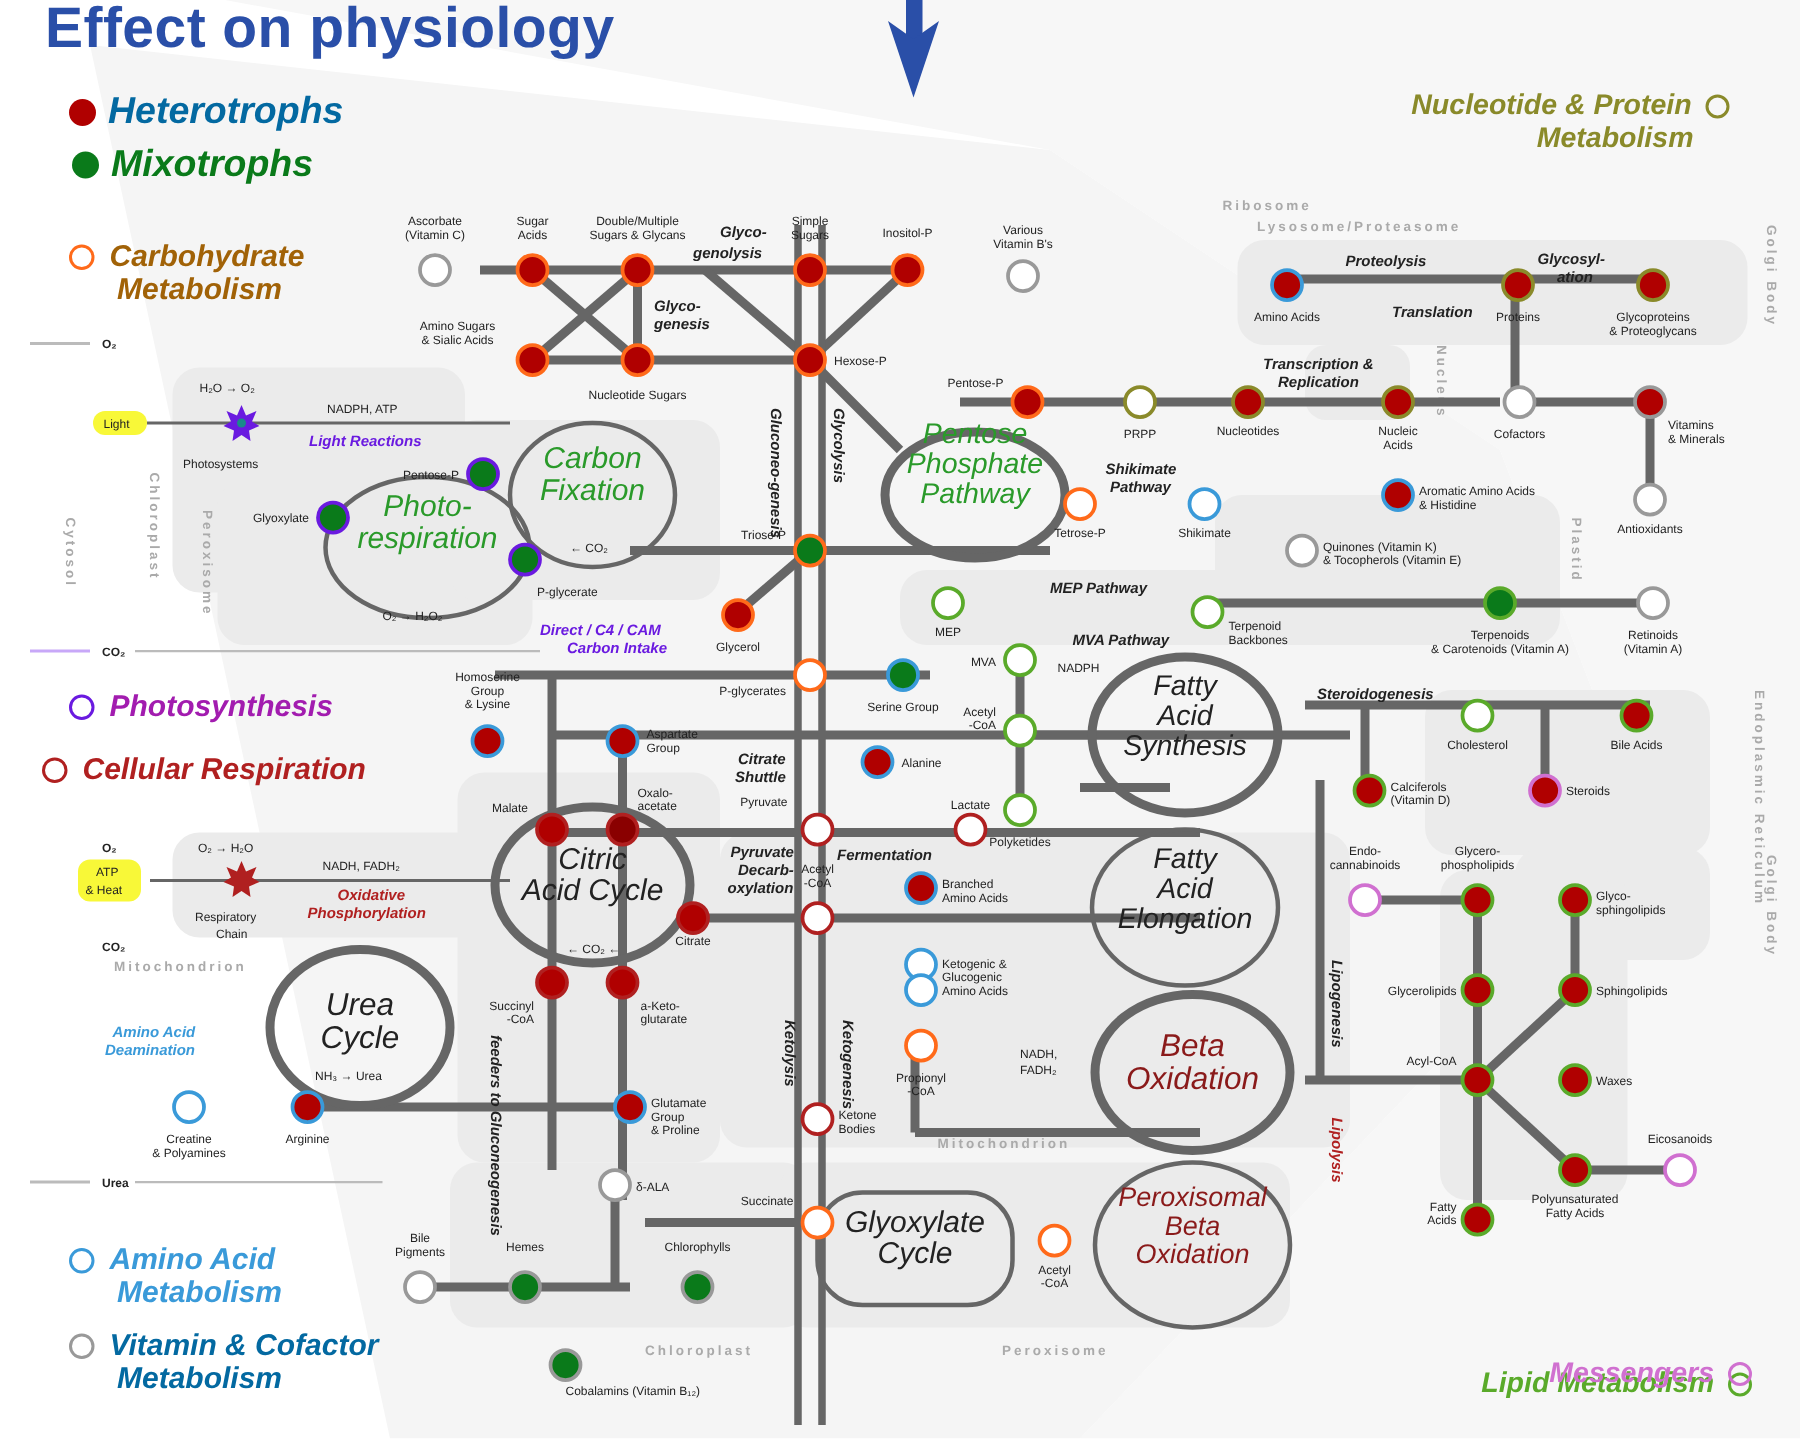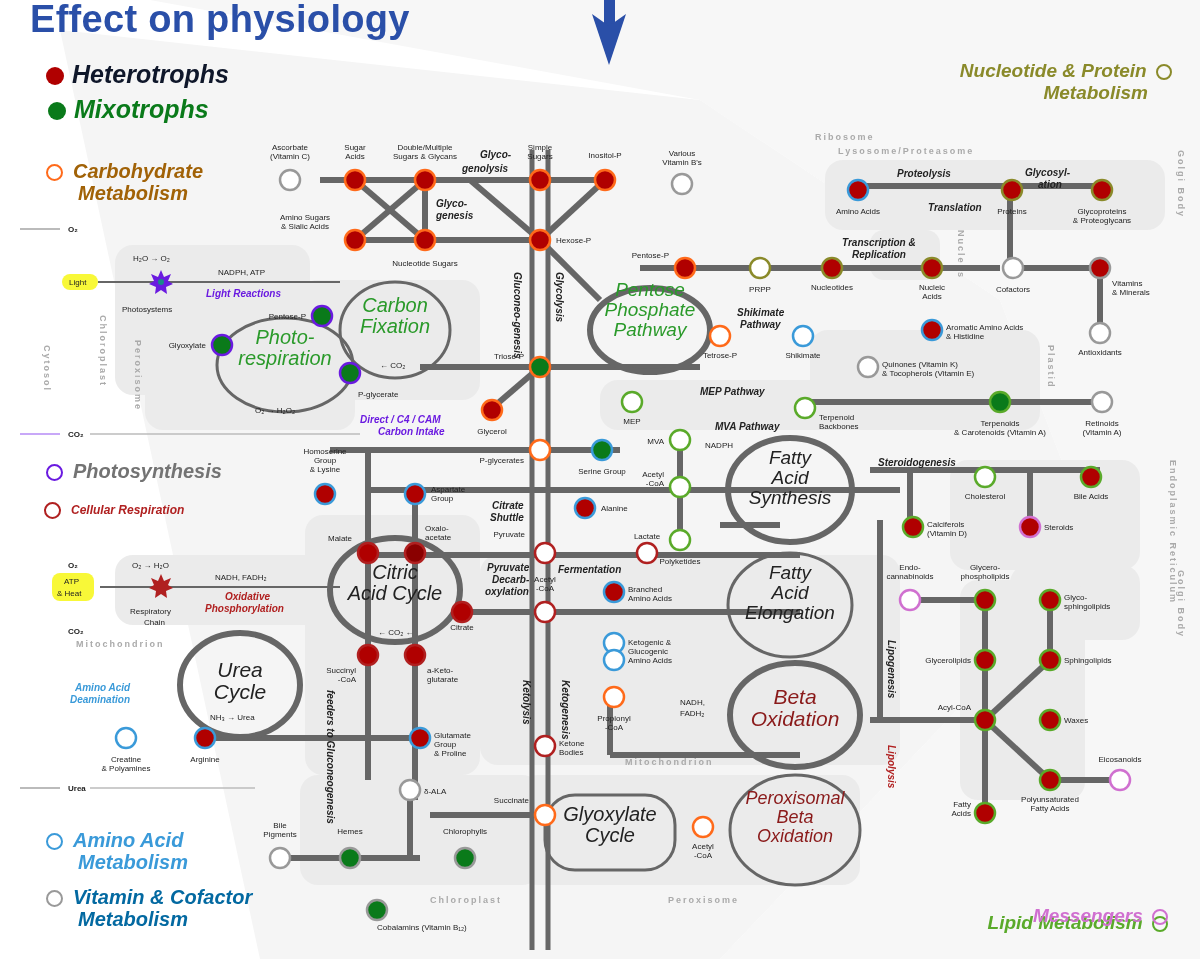--- a/index.html
+++ b/index.html
@@ -20,46 +20,46 @@
   <polygon points="60,30 700,100 1000,300 1100,560 720,959 260,959" fill="#f5f5f5"></polygon>
 </svg>
 
 <div id="title">Effect on physiology</div>
 
 <svg id="arrow" width="40" height="70">
   <rect x="14" y="0" width="11" height="28" fill="#2a4fa8"></rect>
   <polygon points="2,14 19,65 36,14 19,26" fill="#2a4fa8"></polygon>
 </svg>
 
-<div class="legend" style="left:46px;top:60px;font-size:25px;color:#0f172a;">
+<div class="legend" style="left:46px;top:60px;font-size:25px;color:#0369a1;">
   <span class="dot" style="width:18px;height:18px;background:#b00000;margin-right:8px;"></span><span>Heterotrophs</span>
 </div>
 <div class="legend" style="left:48px;top:95px;font-size:25px;color:#0a7a1a;">
   <span class="dot" style="width:18px;height:18px;background:#0a7a1a;margin-right:8px;"></span><span>Mixotrophs</span>
 </div>
 <div class="legend" style="left:46px;top:160px;font-size:20px;color:#a16207;line-height:22px;">
   <span class="dot" style="width:13px;height:13px;border:2px solid #ff6a1a;margin-right:10px;"></span><span>Carbohydrate</span><br>
   <span style="padding-left:32px;">Metabolism</span>
 </div>
-<div class="legend" style="left:46px;top:460px;font-size:20px;color:#737373;">
+<div class="legend" style="left:46px;top:460px;font-size:20px;color:#a21caf;">
   <span class="dot" style="width:13px;height:13px;border:2px solid #6a1ae0;margin-right:10px;"></span><span>Photosynthesis</span>
 </div>
-<div class="legend" style="left:44px;top:502px;font-size:12px;color:#b02020;">
+<div class="legend" style="left:28px;top:502px;font-size:20px;color:#b02020;">
   <span class="dot" style="width:13px;height:13px;border:2px solid #b02020;margin-right:10px;"></span><span>Cellular Respiration</span>
 </div>
 <div class="legend" style="left:46px;top:829px;font-size:20px;color:#3a9ad9;line-height:22px;">
   <span class="dot" style="width:13px;height:13px;border:2px solid #3a9ad9;margin-right:10px;"></span><span>Amino Acid</span><br>
   <span style="padding-left:32px;">Metabolism</span>
 </div>
 <div class="legend" style="left:46px;top:886px;font-size:20px;color:#0369a1;line-height:22px;">
   <span class="dot" style="width:13px;height:13px;border:2px solid #999999;margin-right:10px;"></span><span>Vitamin &amp; Cofactor</span><br>
   <span style="padding-left:32px;">Metabolism</span>
 </div>
 
-<div class="legend" style="right:28px;top:60px;font-size:19px;color:#8a8a2a;text-align:right;line-height:22px;">
+<div class="legend" style="right:47px;top:60px;font-size:19px;color:#8a8a2a;text-align:right;line-height:22px;">
   <span>Nucleotide &amp; Protein</span>
   <span class="dot" style="width:12px;height:12px;border:2px solid #8a8a2a;margin-left:4px;"></span><br>
   <span style="padding-right:24px;">Metabolism</span>
 </div>
 <div class="legend" style="right:32px;top:868px;font-size:19px;color:#5aaa2a;text-align:right;margin-top:44px;">
   <span>Lipid Metabolism</span>
   <span class="dot" style="width:12px;height:12px;border:2px solid #5aaa2a;margin-left:4px;"></span>
 </div>
 <div class="legend" style="right:32px;top:905px;font-size:19px;color:#d070d0;text-align:right;margin-left:40px;">
   <span>Messengers</span>

